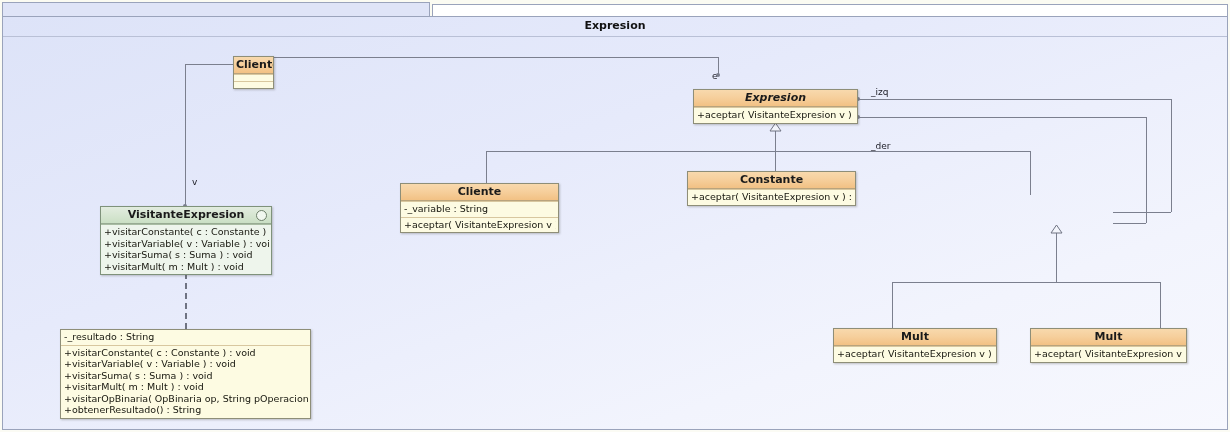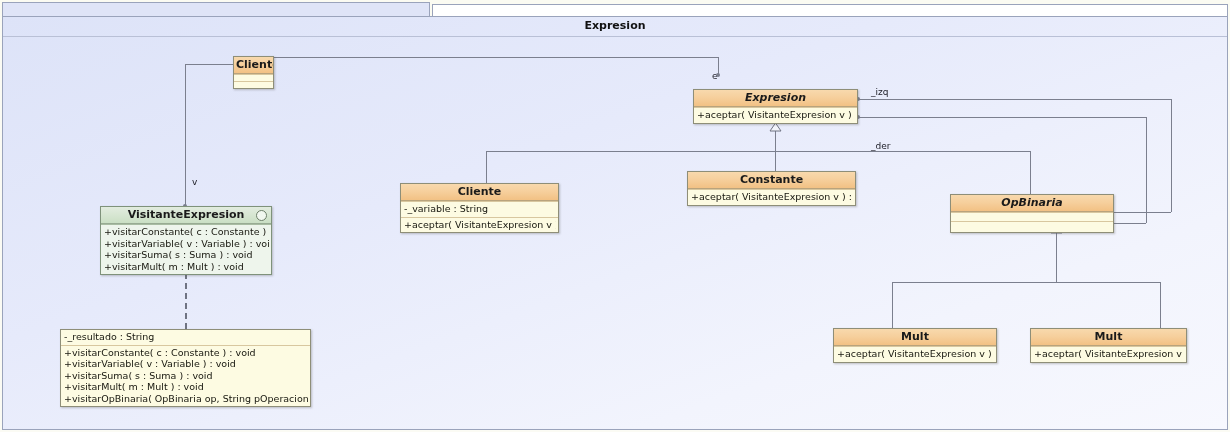--- a/index.html
+++ b/index.html
@@ -226,25 +226,20 @@
       </div>
     </div>
 
     <div class="node" style="left:684px; top:154px; width:169px;">
       <div class="hdr">Constante</div>
       <div class="compartment">
         <div class="row">+aceptar( VisitanteExpresion v ) : void</div>
       </div>
     </div>
 
-    <div class="node" style="left:947px; top:177px; width:164px;">
-      <div class="hdr abstract">OpBinaria</div>
-      <div class="compartment" style="height:9px;"></div>
-      <div class="compartment" style="height:11px;"></div>
-    </div>
 
     <div class="node" style="left:830px; top:311px; width:164px;">
       <div class="hdr">Mult</div>
       <div class="compartment">
         <div class="row">+aceptar( VisitanteExpresion v ) : void</div>
       </div>
     </div>
 
     <div class="node" style="left:1027px; top:311px; width:157px;">
       <div class="hdr">Mult</div>
@@ -267,17 +262,18 @@
     <div class="node" style="left:57px; top:312px; width:251px;">
       <div class="compartment">
         <div class="row">-_resultado : String</div>
       </div>
       <div class="compartment">
         <div class="row">+visitarConstante( c : Constante ) : void</div>
         <div class="row">+visitarVariable( v : Variable ) : void</div>
         <div class="row">+visitarSuma( s : Suma ) : void</div>
         <div class="row">+visitarMult( m : Mult ) : void</div>
         <div class="row">+visitarOpBinaria( OpBinaria op, String pOperacion ) : void</div>
+        <div class="row">+obtenerResultado() : String</div>
       </div>
     </div>
 
   </div>
 </div>
 
 </body></html>

